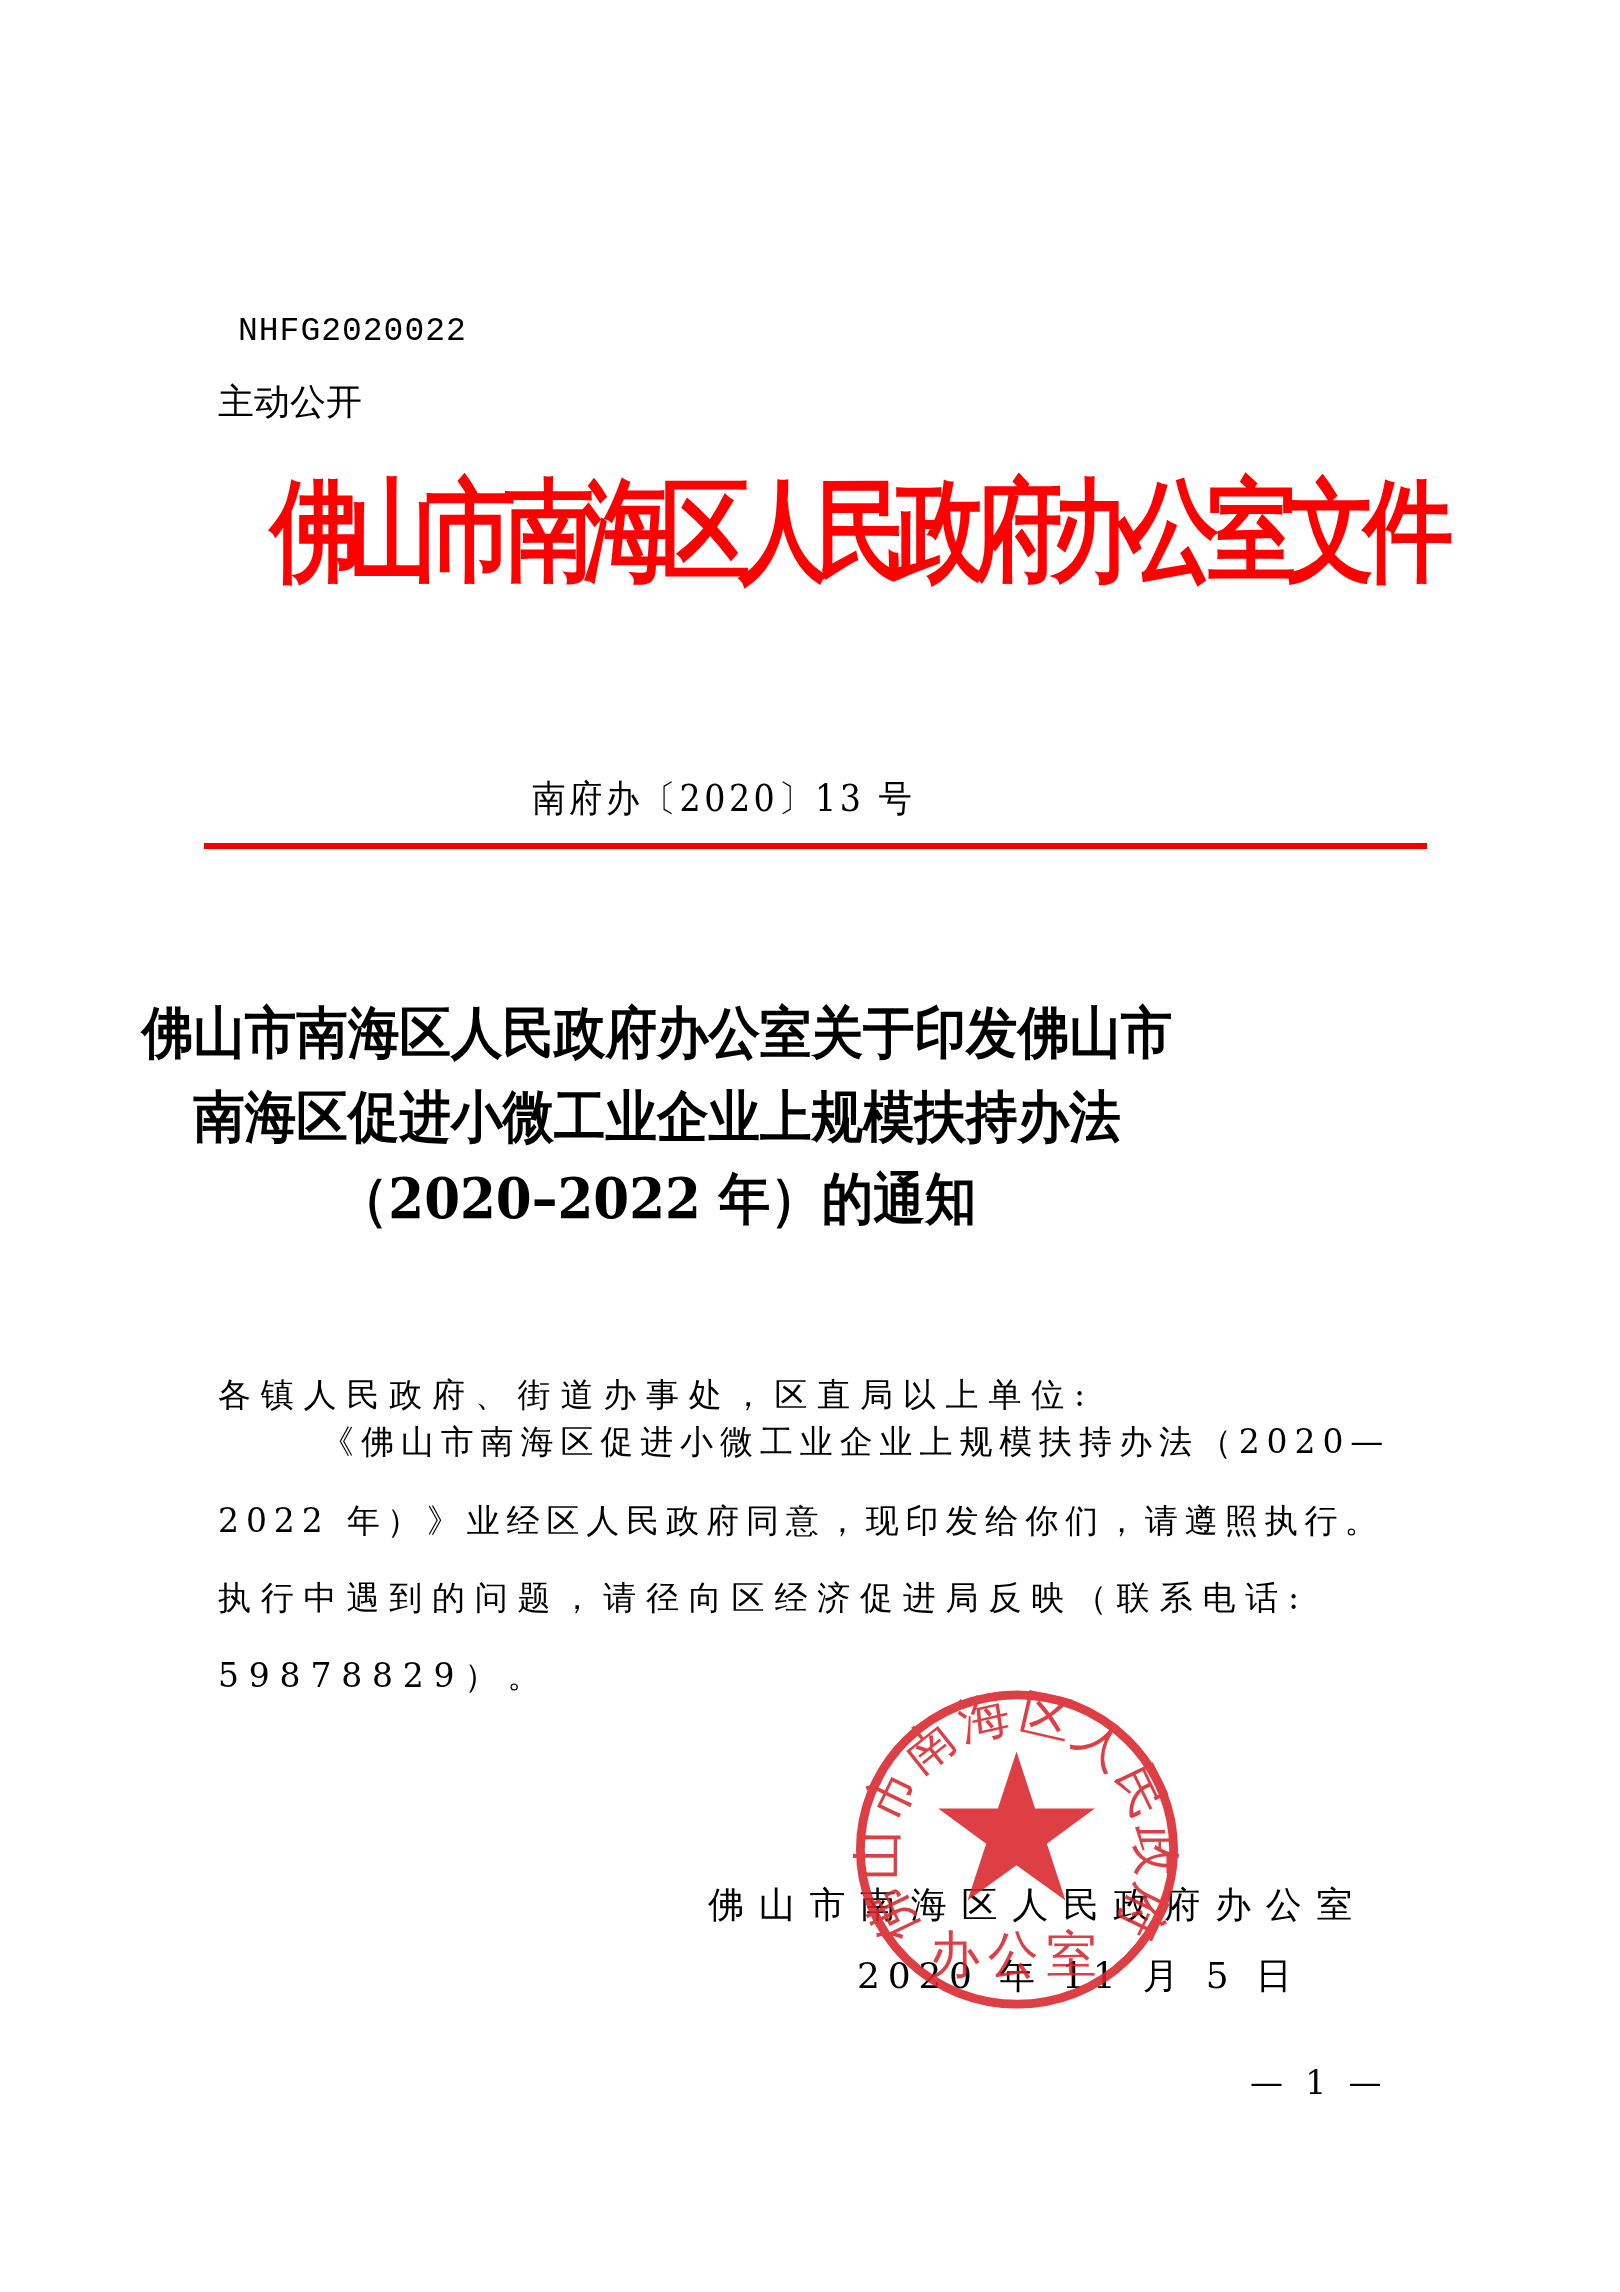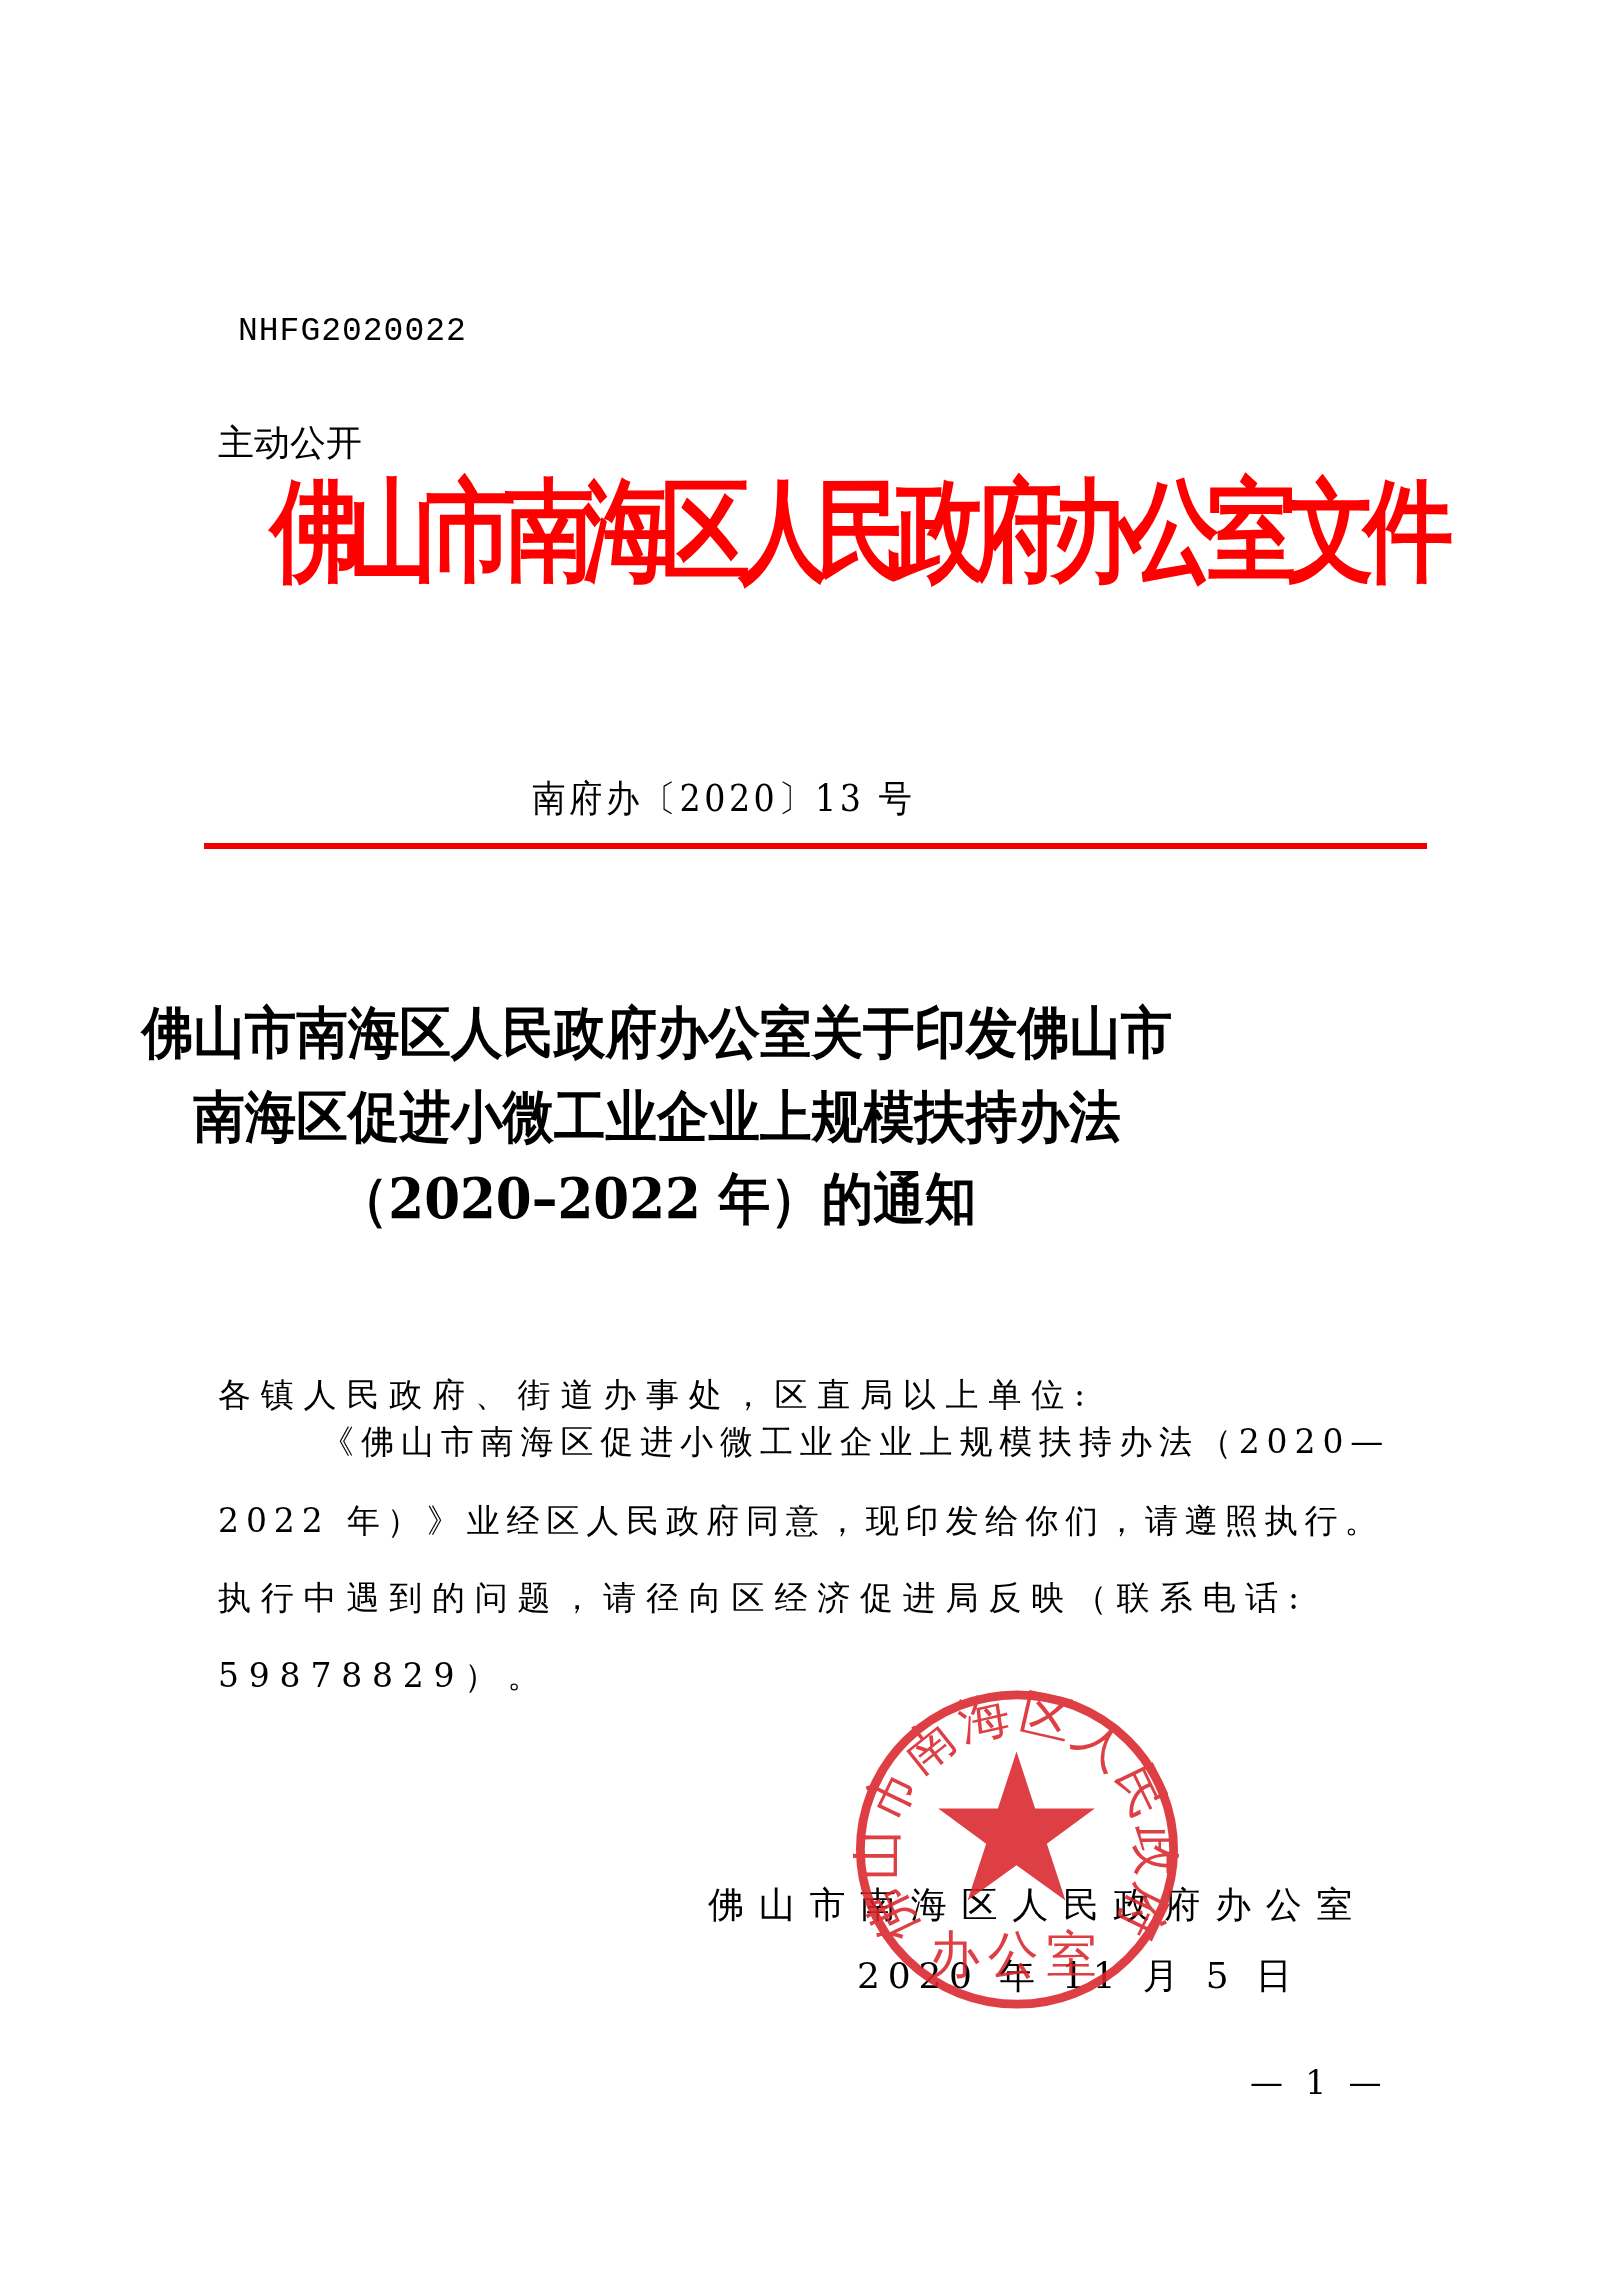--- a/index.html
+++ b/index.html
@@ -3,21 +3,21 @@
 <meta charset="utf-8">
 <style>
   html, body { margin:0; padding:0; background:#ffffff; }
   body { width:1620px; height:2293px; position:relative; overflow:hidden;
          font-family:"DejaVu Serif", "Liberation Serif", serif; color:#000; }
   .abs { position:absolute; white-space:nowrap; }
 
   .doc-code { left:218px; top:312px; font-family:Liberation Mono, monospace;
               font-size:33px; letter-spacing:1px; line-height:39px;margin-left:20px; }
   .disclosure { left:218px; top:380px; font-family:"DejaVu Sans","Liberation Sans",sans-serif;
-                font-size:36px; line-height:43px;margin-top:41px; }
+                font-size:36px; line-height:43px; }
 
   .red-header { left:242px; top:472px; width:1137px; height:118px; color:#ff0000;
                 font-family:"DejaVu Sans","Liberation Sans",sans-serif; font-weight:bold;
                 font-size:94px; line-height:118px; text-align:center;
                 transform:scaleX(0.95) scaleY(1.18); transform-origin:center center;
                 letter-spacing:-11.8px; }
 
   .doc-number { left:0; width:1448px; top:774px; text-align:center;
                 font-size:37px; line-height:49px; letter-spacing:3.9px; }
   .doc-number span { display:inline-block; transform:scaleX(0.9); }

